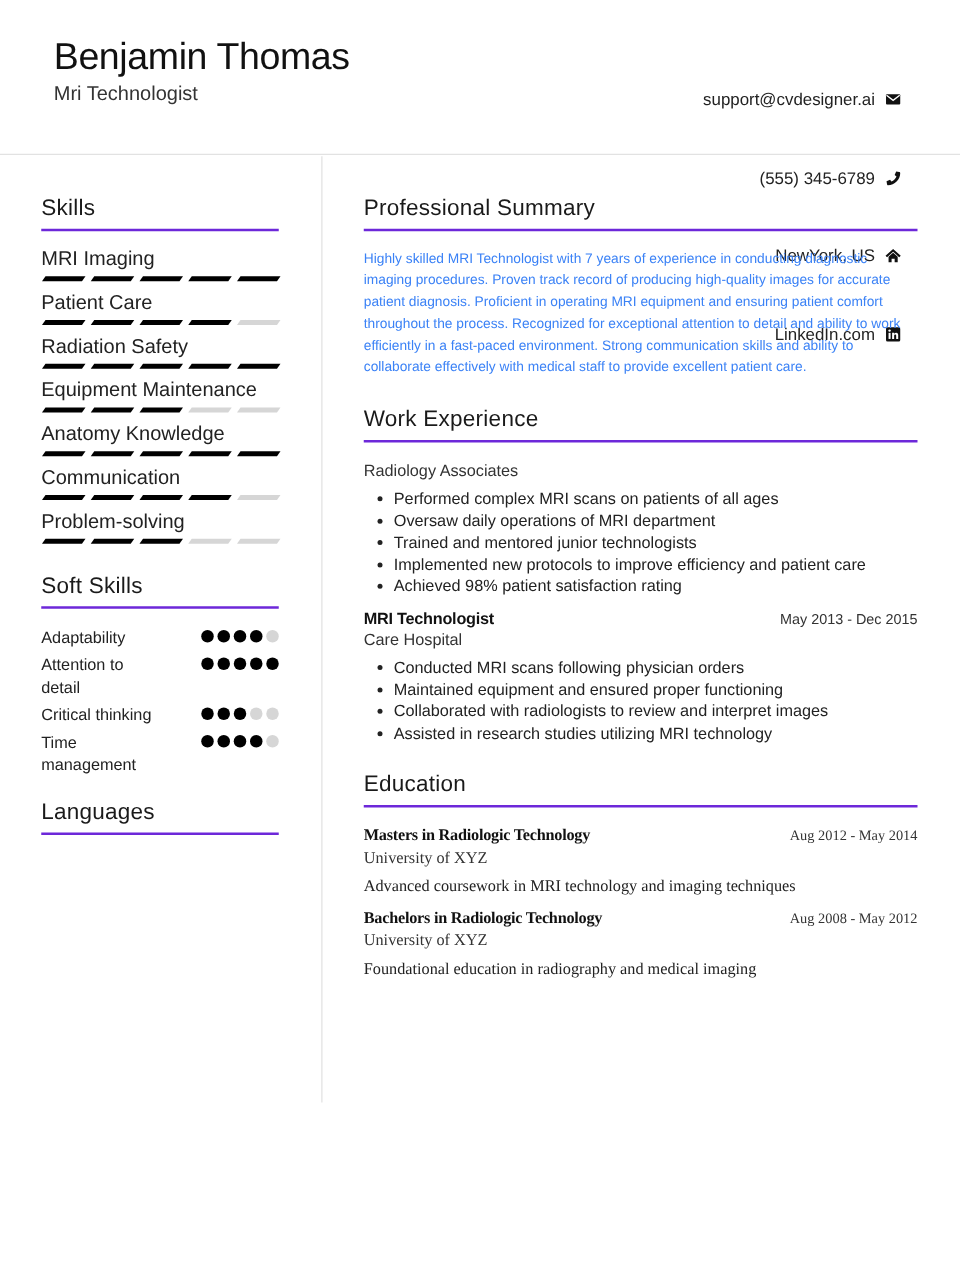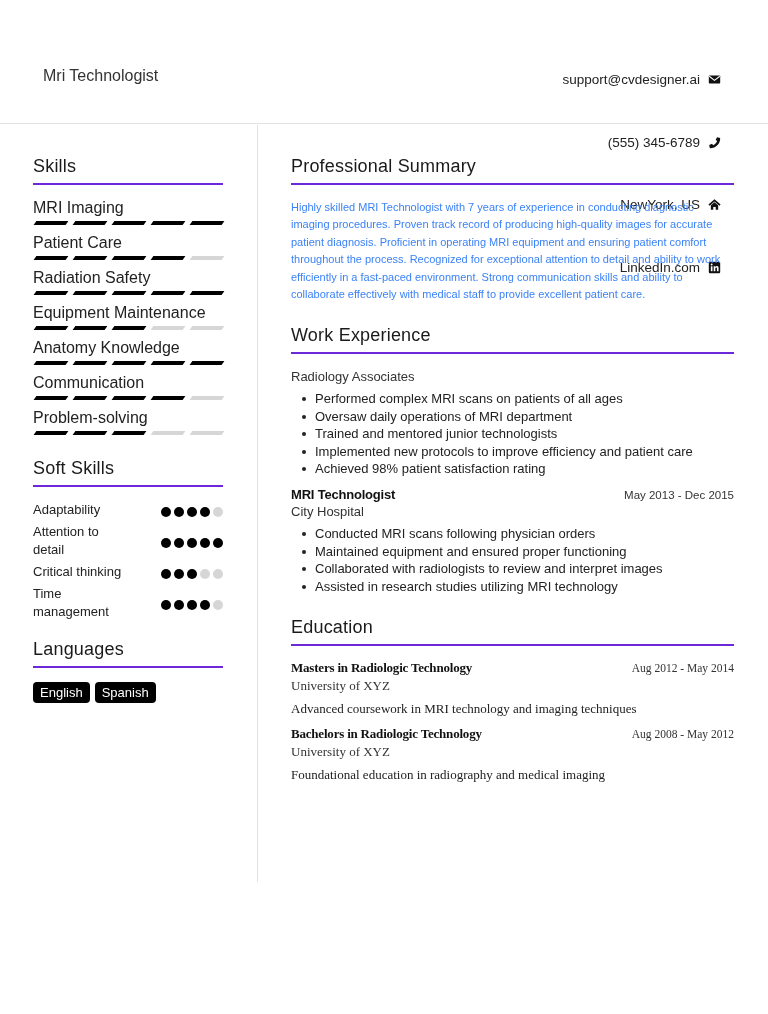--- a/index.html
+++ b/index.html
@@ -21,21 +21,21 @@
 
   .section-title { font-size: 18px; font-weight: 500; color: #1a1a1a; padding-bottom: 6px; border-bottom: 2px solid #6d28d9; margin-bottom: 14px; letter-spacing: 0.2px; }
 
   .skill { margin-bottom: 3px; }
   .skill-label { font-size: 16px; color: #222; line-height: 18px; }
   .bars { display: flex; gap: 5px; margin-top: 4px; height: 10px; }
   .bar { width: 34px; height: 4px; transform: skewX(-35deg); margin-left: 2px; }
   .bar.on { background: #000; }
   .bar.off { background: #d6d6d6; }
 
-  .soft { display: flex; justify-content: space-between; align-items: center; margin-bottom: 4px; }
+  .soft { display: flex; justify-content: space-between; align-items: flex-start; margin-bottom: 4px; }
   .soft-label { font-size: 13px; line-height: 18px; color: #222; width: 100px; }
   .dots { display: flex; gap: 3px; margin-top: 3px; }
   .dot { width: 10px; height: 10px; border-radius: 50%; }
   .dot.on { background: #000; }
   .dot.off { background: #d6d6d6; }
 
   .langs { display: flex; gap: 5px; }
   .lang { background: #000; color: #fff; font-size: 13px; padding: 3px 7px; border-radius: 4px; }
 
   .summary { font-size: 11px; line-height: 17.4px; color: #3b82f6; margin-bottom: 22px; }
@@ -49,20 +49,21 @@
   .job li { font-size: 13px; line-height: 17.4px; color: #222; position: relative; padding-left: 14px; }
   .job li::before { content: ""; position: absolute; left: 1px; top: 7px; width: 4px; height: 4px; border-radius: 50%; background: #222; }
 
   .edu { margin-bottom: 8px; font-family: Liberation Serif, serif; }
   .edu-desc { font-size: 13px; color: #222; margin-top: 5px; line-height: 18px; }
 </style>
 </head>
 <body>
 
 <div class="header">
+  <div class="name">Benjamin Thomas</div>
   <div class="title">Mri Technologist</div>
   <div class="contacts">
     <div class="contact-row">
       <span>support@cvdesigner.ai</span>
       <span class="icon">
         <svg viewBox="0 0 16 16">
             <rect x="1" y="3" width="14" height="10" rx="1" fill="#111"></rect>
             <path d="M1.5 4 L8 9 L14.5 4" stroke="#fff" stroke-width="1.3" fill="none"></path>
           </svg>
       </span>
@@ -218,24 +219,20 @@
             <span class="dot on"></span>
             <span class="dot on"></span>
             <span class="dot off"></span>
           </div>
         </div>
       </div>
   </section>
 
   <section style="margin-top:18px;">
     <h2 class="section-title">Languages</h2>
-    <div class="langs" id="lang-list">
-        <span class="lang">English</span>
-        <span class="lang">Spanish</span>
-      </div>
   </section>
 </div>
 
 <div class="right">
   <section>
     <h2 class="section-title">Professional Summary</h2>
     <p class="summary">Highly skilled MRI Technologist with 7 years of experience in conducting diagnostic imaging procedures. Proven track record of producing high-quality images for accurate patient diagnosis. Proficient in operating MRI equipment and ensuring patient comfort throughout the process. Recognized for exceptional attention to detail and ability to work efficiently in a fast-paced environment. Strong communication skills and ability to collaborate effectively with medical staff to provide excellent patient care.</p>
   </section>
 
   <section>
@@ -249,21 +246,21 @@
             <li>Trained and mentored junior technologists</li>
             <li>Implemented new protocols to improve efficiency and patient care</li>
             <li>Achieved 98% patient satisfaction rating</li>
           </ul>
         </div>
         <div class="job">
           <div class="job-head">
             <span class="job-title">MRI Technologist</span>
             <span class="job-date">May 2013 - Dec 2015</span>
           </div>
-          <div class="job-org">City Hospital</div>
+          <div class="job-org">Care Hospital</div>
           <ul>
             <li>Conducted MRI scans following physician orders</li>
             <li>Maintained equipment and ensured proper functioning</li>
             <li>Collaborated with radiologists to review and interpret images</li>
             <li>Assisted in research studies utilizing MRI technology</li>
           </ul>
         </div>
       </div>
   </section>
 

